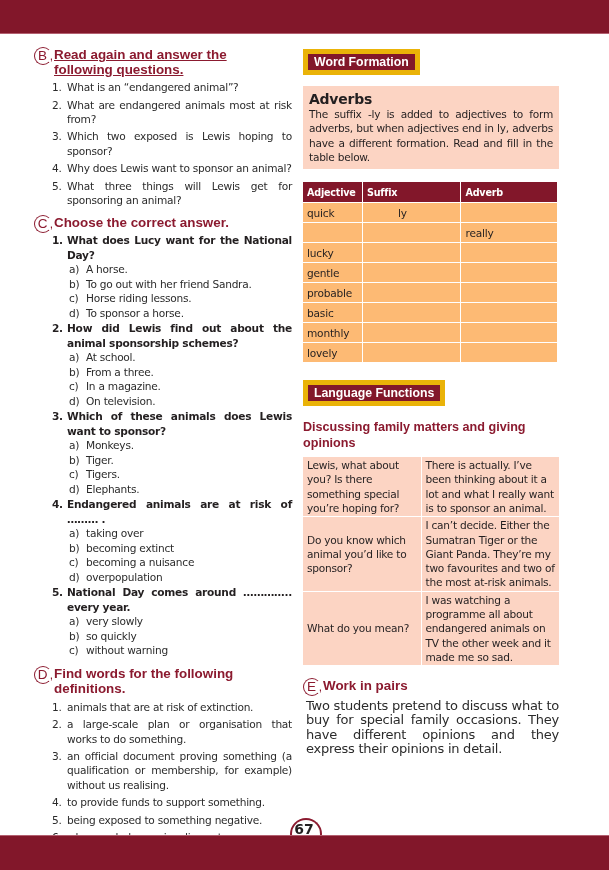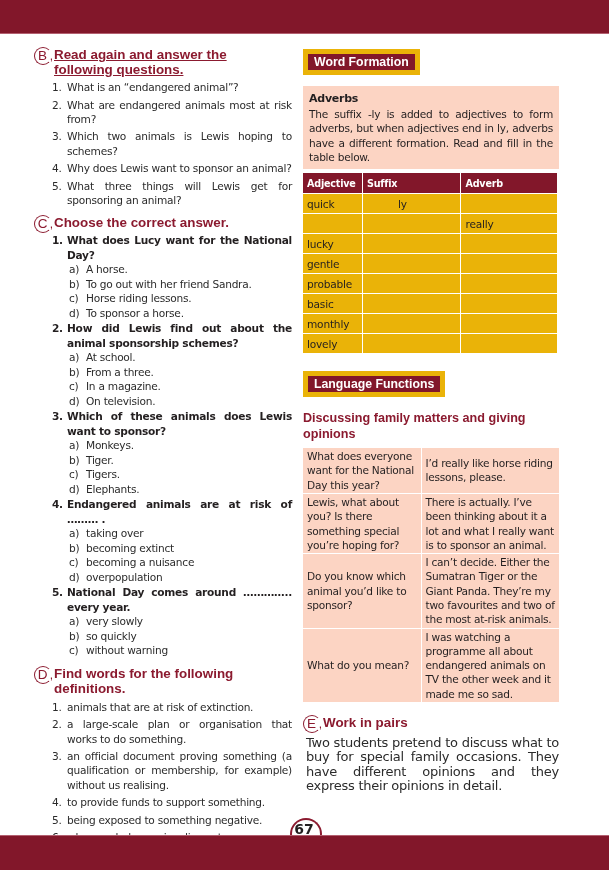--- a/index.html
+++ b/index.html
@@ -26,26 +26,26 @@
   .mcq { margin-left: 18px; font-size: 10.6px; letter-spacing: -0.25px; line-height: 14.5px; }
   .mcq .q { display: flex; font-weight: bold; color: #231f20; margin-top: 1px; }
   .mcq .q .n { width: 15px; flex: none; }
   .mcq .q .t { flex: 1; text-align: justify; }
   .mcq .opt { display: flex; margin-left: 17px; color: #2b2b2b; }
   .mcq .opt .l { width: 17px; flex: none; }
 
   .tag { display: inline-block; background: #82172a; color: #fff; font-family: "Liberation Sans", sans-serif; font-weight: bold; font-size: 12.3px; line-height: 16px; padding: 0 6px; border: 5px solid #eab308; }
 
   .adverbs-box { margin-top: 11px; width: 256px; background: #fcd4c3; padding: 6px 6px 5px 6px; font-size: 10.6px; letter-spacing: -0.25px; line-height: 14.2px; color: #231f20; }
-  .adverbs-box .title { font-weight: bold; font-size: 11px; margin-bottom: 1px; }
+  .adverbs-box .title { font-weight: bold; font-size: 14px; margin-bottom: 1px; }
   .adverbs-box .body { text-align: justify; }
 
-  table.wf { margin-top: 3px; width: 256px; border-collapse: separate; border-spacing: 1px; margin-left: -1px; font-size: 10.6px; letter-spacing: -0.2px; }
+  table.wf { margin-top: 12px; width: 256px; border-collapse: separate; border-spacing: 1px; margin-left: -1px; font-size: 10.6px; letter-spacing: -0.2px; }
   table.wf th { background: #82172a; color: #fff; font-weight: bold; font-size: 9.6px; text-align: left; padding: 0 4px; height: 20px; }
-  table.wf td { background: #eab308; height: 19px; padding: 0 4px; color: #231f20; }
+  table.wf td { background: #fdba74; height: 19px; padding: 0 4px; color: #231f20; }
   table.wf col.c1 { width: 59px; } table.wf col.c2 { width: 98px; } table.wf col.c3 { width: 96px; }
   table.wf td.suf { padding-left: 35px; }
 
   .lf-title { margin-top: 13px; color: #8b1a2f; font-family: "Liberation Sans", sans-serif; font-weight: bold; font-size: 12.6px; line-height: 16px; }
   table.lf { margin-top: 5px; margin-left: -1px; width: 258px; border-collapse: separate; border-spacing: 1px; font-size: 10.6px; letter-spacing: -0.25px; line-height: 14.3px; color: #231f20; }
   table.lf td { background: #fcd4c3; padding: 1px 3px 1px 4px; vertical-align: middle; }
   table.lf col.c1 { width: 118px; } table.lf col.c2 { width: 138px; }
 
   .sec-e { margin-top: 12px; }
   .pairs-text { margin-left: 3px; margin-top: 4px; font-size: 13px; letter-spacing: -0.25px; line-height: 14.3px; text-align: justify; color: #2b2b2b; }
@@ -68,21 +68,21 @@
       <li>
         <span class="n">1.</span>
         <span class="t">What is an “endangered animal”?</span>
       </li>
       <li>
         <span class="n">2.</span>
         <span class="t">What are endangered animals most at risk from?</span>
       </li>
       <li>
         <span class="n">3.</span>
-        <span class="t">Which two animals is Lewis hoping to schemes?</span>
+        <span class="t">Which two exposed is Lewis hoping to sponsor?</span>
       </li>
       <li>
         <span class="n">4.</span>
         <span class="t">Why does Lewis want to sponsor an animal?</span>
       </li>
       <li>
         <span class="n">5.</span>
         <span class="t">What three things will Lewis get for sponsoring an animal?</span>
       </li>
     </ul>
@@ -287,24 +287,20 @@
 
   <div style="margin-top:17px;"><div class="tag">Language Functions</div></div>
   <div class="lf-title">Discussing family matters and giving opinions</div>
   <table class="lf">
     <colgroup>
         <col class="c1">
         <col class="c2">
       </colgroup>
     <tbody id="lf-body">
         <tr>
-          <td>What does everyone want for the National Day this year?</td>
-          <td>I’d really like horse riding lessons, please.</td>
-        </tr>
-        <tr>
           <td>Lewis, what about you? Is there something special you’re hoping for?</td>
           <td>There is actually. I’ve been thinking about it a lot and what I really want is to sponsor an animal.</td>
         </tr>
         <tr>
           <td>Do you know which animal you’d like to sponsor?</td>
           <td>I can’t decide. Either the Sumatran Tiger or the Giant Panda. They’re my two favourites and two of the most at-risk animals.</td>
         </tr>
         <tr>
           <td>What do you mean?</td>
           <td>I was watching a programme all about endangered animals on TV the other week and it made me so sad.</td>

